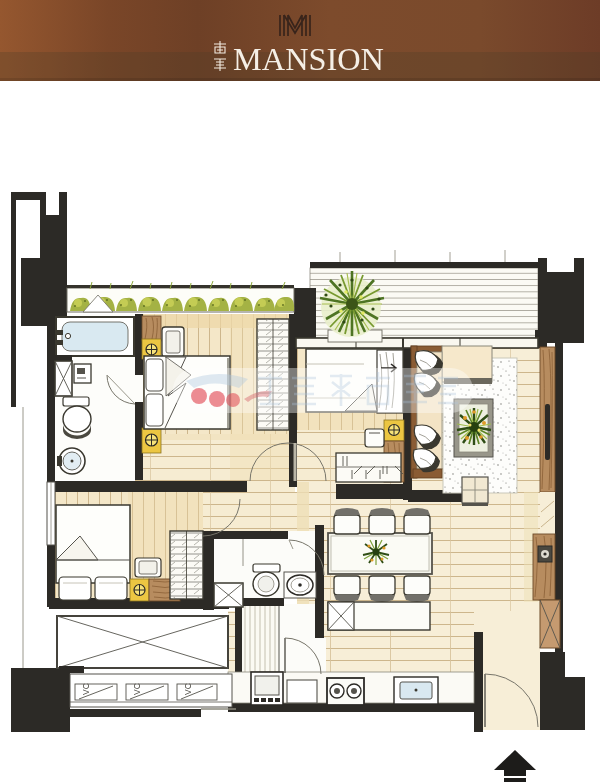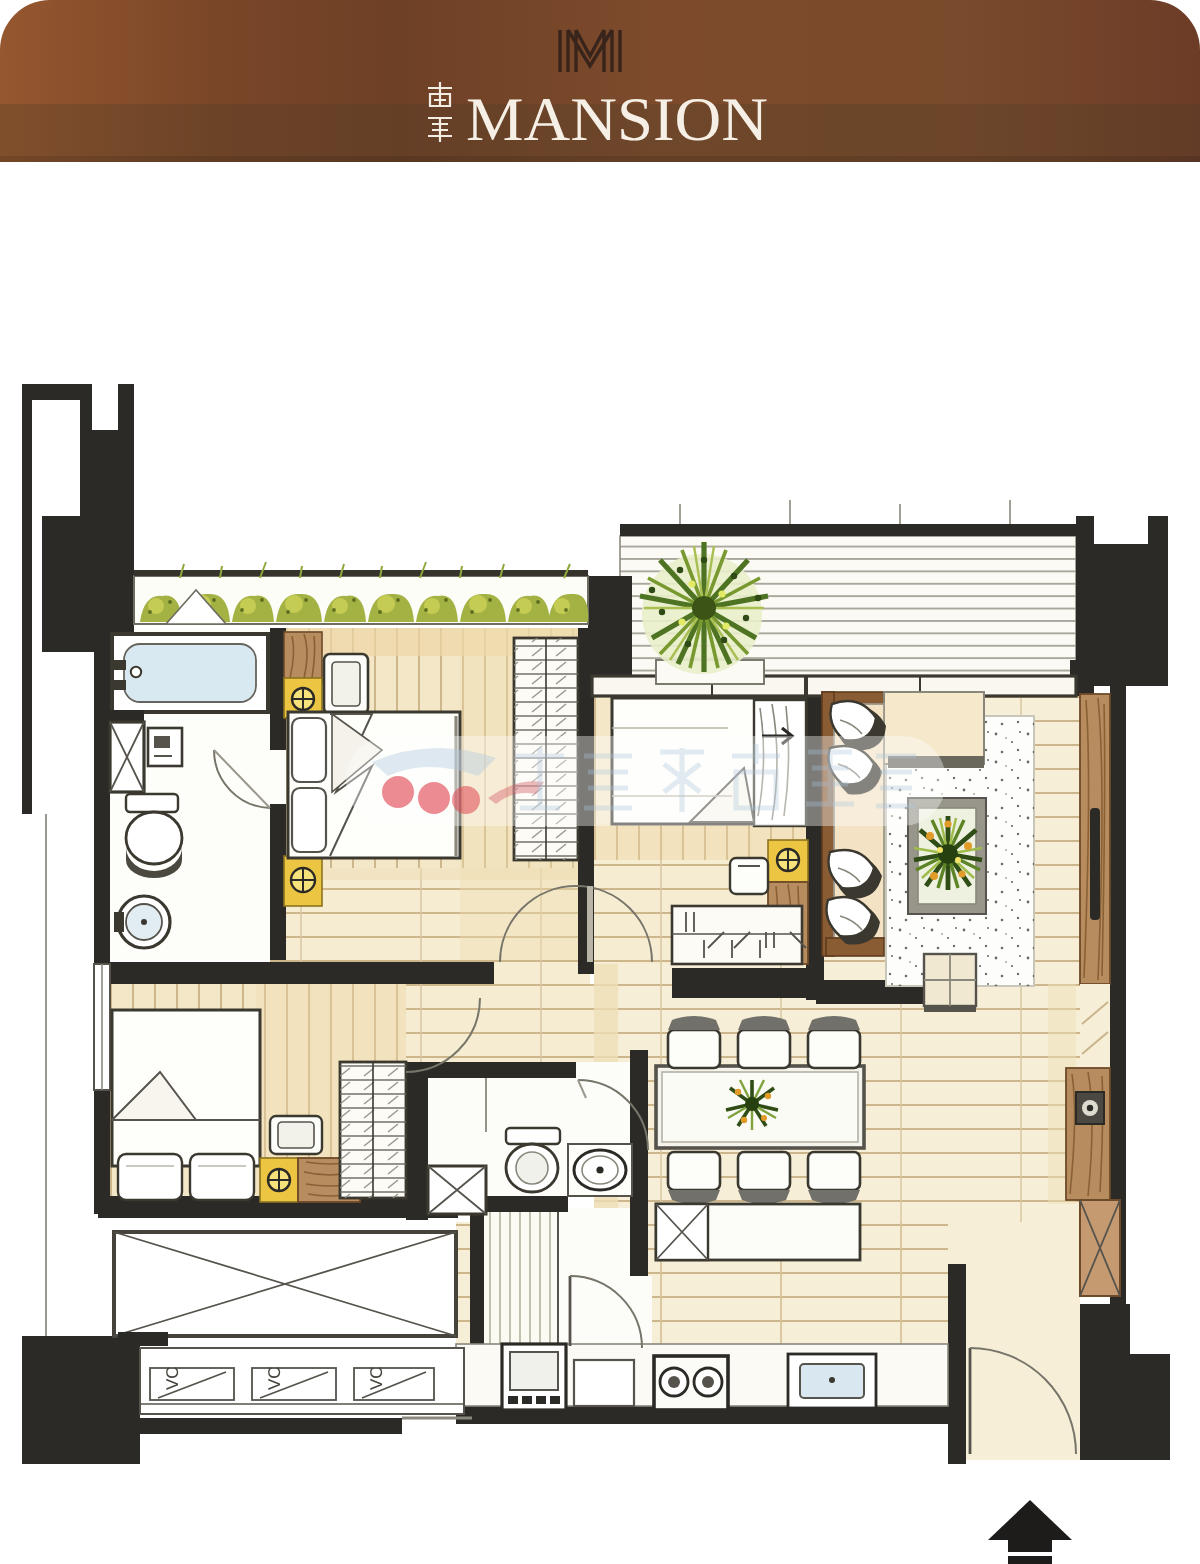--- a/index.html
+++ b/index.html
@@ -1,16 +1,16 @@
 <!DOCTYPE html>
 <html><head>
 <meta charset="utf-8">
 <style>
 html,body{margin:0;padding:0;background:#ffffff;}
-#page{position:relative;width:600px;height:782px;background:#ffffff;overflow:hidden;font-family:"Liberation Sans",sans-serif;border-radius:25px;}
+#page{position:relative;width:600px;height:782px;background:#ffffff;overflow:hidden;font-family:"Liberation Sans",sans-serif;}
 svg{display:block;}
 </style>
 </head>
 <body>
 <div id="page">
 <svg width="600" height="782" viewBox="0 0 600 782" xmlns="http://www.w3.org/2000/svg">
 <defs>
 <linearGradient id="hdr" x1="0" y1="0" x2="1" y2="0">
 <stop offset="0" stop-color="#95572f"></stop>
 <stop offset="0.18" stop-color="#7a4628"></stop>

